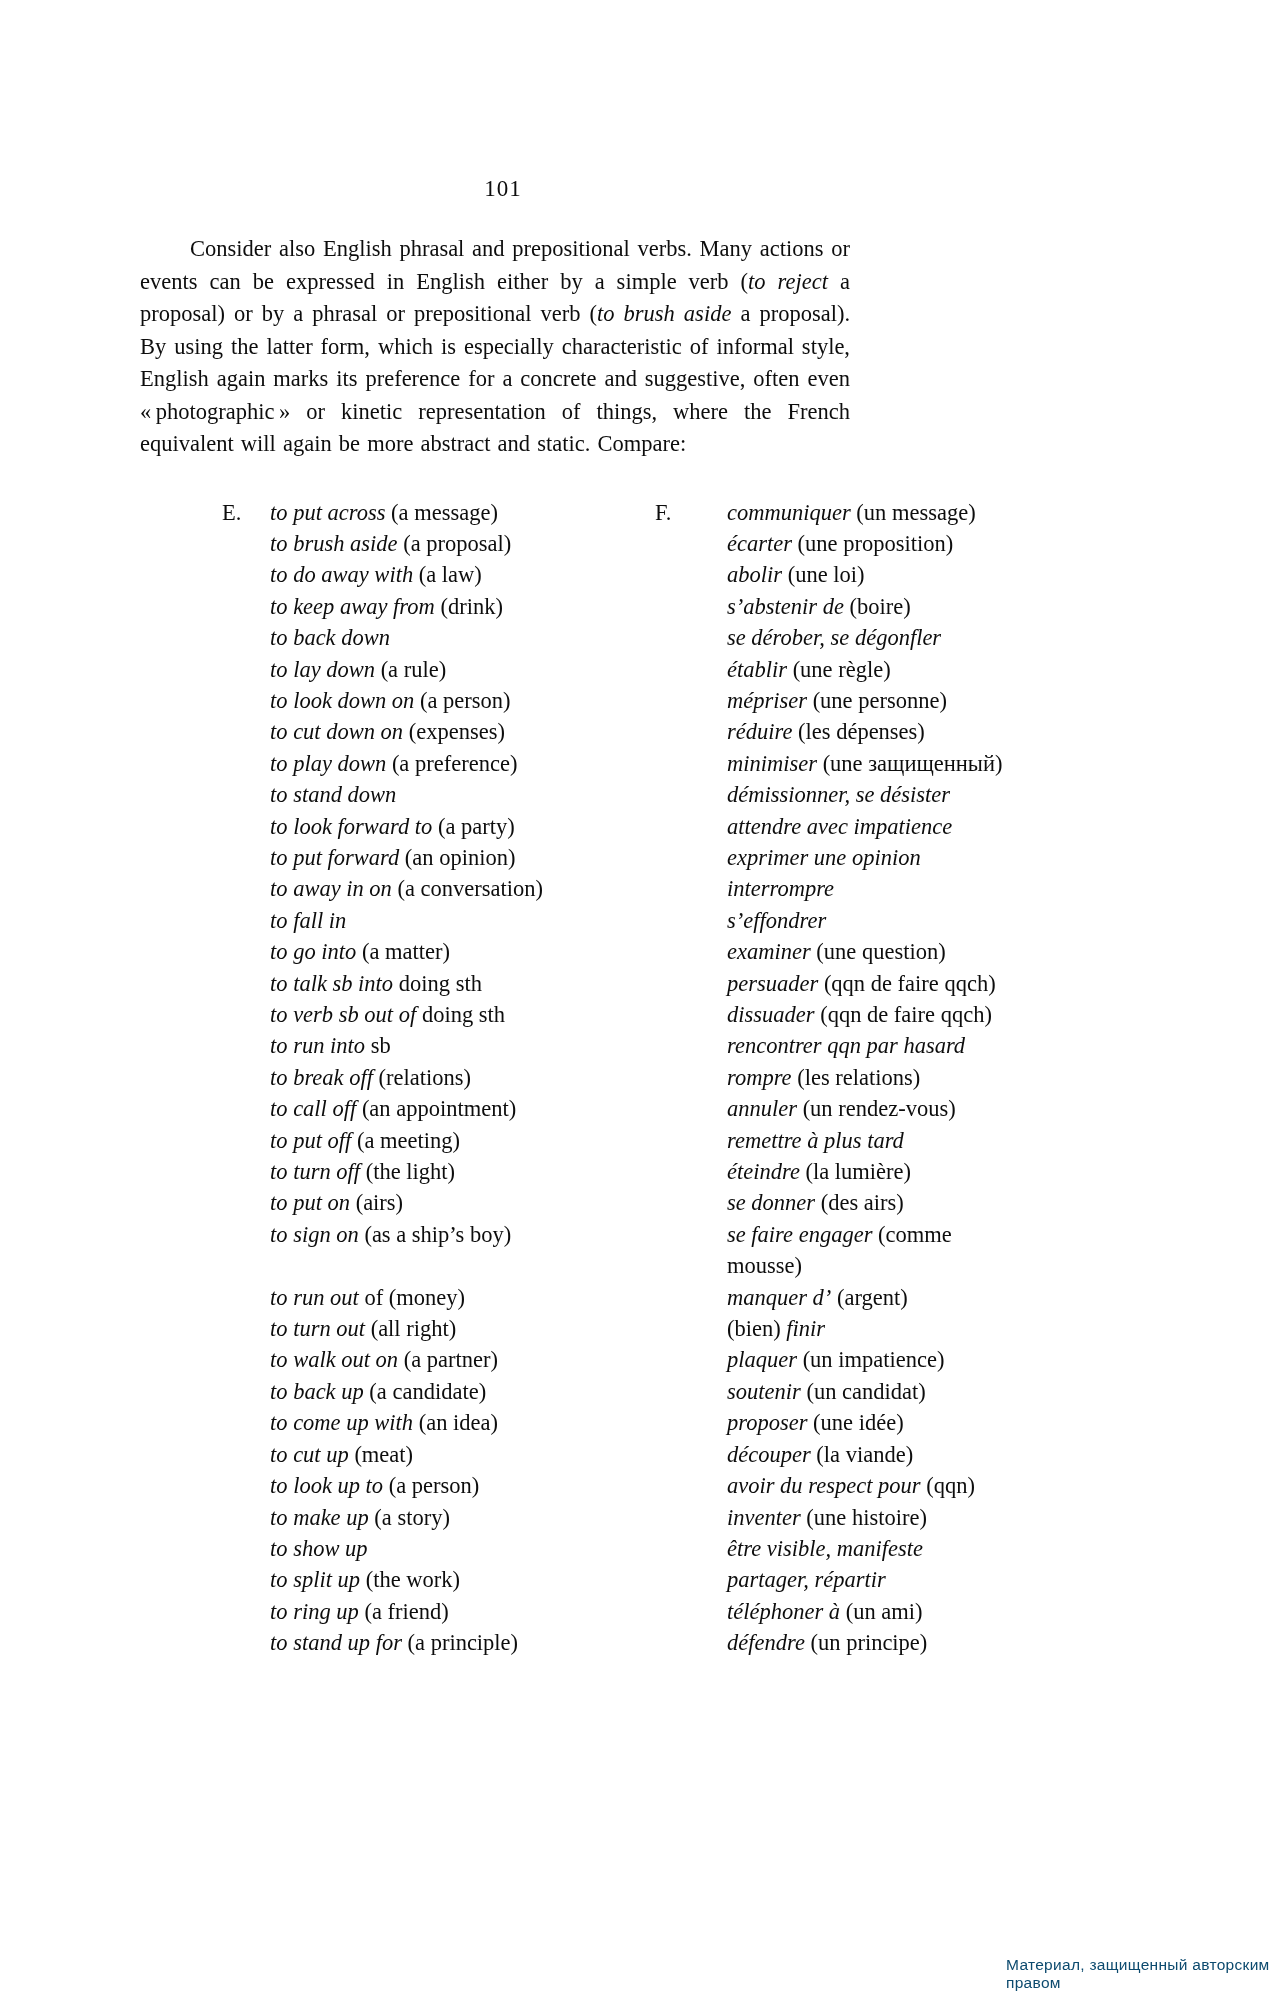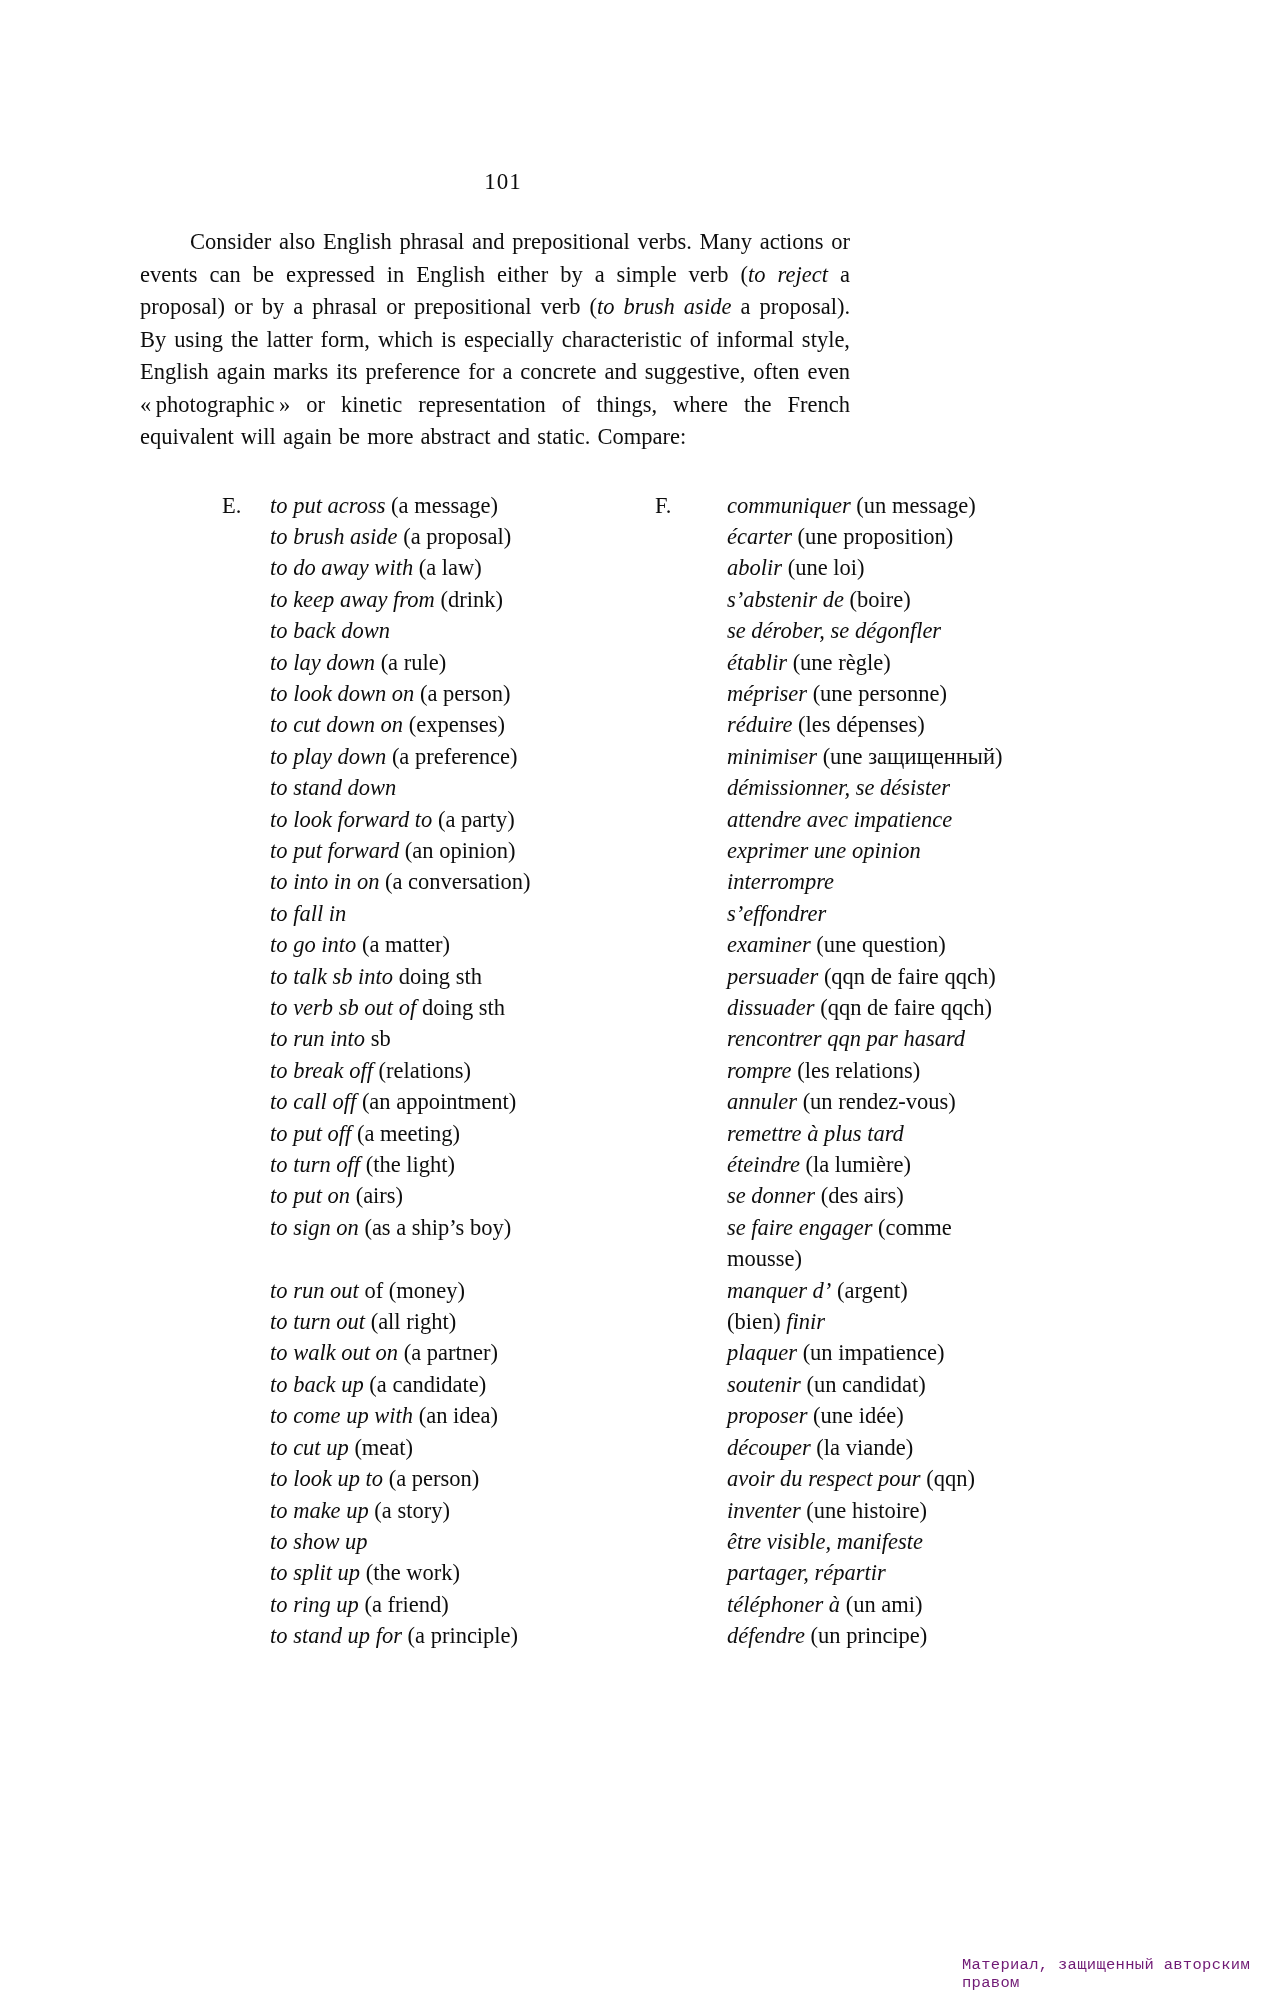--- a/index.html
+++ b/index.html
@@ -8,21 +8,21 @@
     height: 2000px;
     background: #ffffff;
     position: relative;
     font-family: "Liberation Serif", serif;
     color: #0d0d0d;
     overflow: hidden;
   }
   .content {
     position: absolute;
     left: 140px;
-    top: 9px;
+    top: 16px;
     width: 726px;
   }
   .page-number {
     margin-top: 160px;
     text-align: center;
     font-size: 23px;
     letter-spacing: 1px;
   }
   .intro {
     margin: 31px 16px 0 0;
@@ -39,25 +39,25 @@
     width: max-content;
     font-size: 22.5px;
     line-height: 31.4px;
   }
   .row { display: contents; }
   .cell { white-space: nowrap; }
   .cell em, .intro em { font-style: italic; }
   .watermark {
     position: absolute;
     top: 1956px;
-    left: 962px;
-    font-family: Liberation Mono, monospace;
+    left: 1006px;
+    font-family: Liberation Sans, sans-serif;
     font-size: 15.5px;
     letter-spacing: 0.3px;
-    color: #701a75;
+    color: #0c4a6e;
   }
 </style>
 </head>
 <body>
 
 <div class="content">
   <div class="page-number">101</div>
   <p class="intro"><span>Consider also English phrasal and prepositional verbs. Many actions or events can be expressed in English either by a simple verb (</span><em>to reject</em><span> a proposal) or by a phrasal or prepositional verb (</span><em>to brush aside</em><span> a proposal). By using the latter form, which is especially characteristic of informal style, English again marks its preference for a concrete and suggestive, often even « photographic » or kinetic representation of things, where the French equivalent will again be more abstract and static. Compare:</span></p>
   <div class="vocab">
       <div class="row"><div class="cell">E.</div><div class="cell"><em>to put across</em><span> (a message)</span></div><div class="cell">F.</div><div class="cell"><em>communiquer</em><span> (un message)</span></div></div>
@@ -65,21 +65,21 @@
       <div class="row"><div class="cell"></div><div class="cell"><em>to do away with</em><span> (a law)</span></div><div class="cell"></div><div class="cell"><em>abolir</em><span> (une loi)</span></div></div>
       <div class="row"><div class="cell"></div><div class="cell"><em>to keep away from</em><span> (drink)</span></div><div class="cell"></div><div class="cell"><em>s’abstenir de</em><span> (boire)</span></div></div>
       <div class="row"><div class="cell"></div><div class="cell"><em>to back down</em></div><div class="cell"></div><div class="cell"><em>se dérober, se dégonfler</em></div></div>
       <div class="row"><div class="cell"></div><div class="cell"><em>to lay down</em><span> (a rule)</span></div><div class="cell"></div><div class="cell"><em>établir</em><span> (une règle)</span></div></div>
       <div class="row"><div class="cell"></div><div class="cell"><em>to look down on</em><span> (a person)</span></div><div class="cell"></div><div class="cell"><em>mépriser</em><span> (une personne)</span></div></div>
       <div class="row"><div class="cell"></div><div class="cell"><em>to cut down on</em><span> (expenses)</span></div><div class="cell"></div><div class="cell"><em>réduire</em><span> (les dépenses)</span></div></div>
       <div class="row"><div class="cell"></div><div class="cell"><em>to play down</em><span> (a preference)</span></div><div class="cell"></div><div class="cell"><em>minimiser</em><span> (une защищенный)</span></div></div>
       <div class="row"><div class="cell"></div><div class="cell"><em>to stand down</em></div><div class="cell"></div><div class="cell"><em>démissionner, se désister</em></div></div>
       <div class="row"><div class="cell"></div><div class="cell"><em>to look forward to</em><span> (a party)</span></div><div class="cell"></div><div class="cell"><em>attendre avec impatience</em></div></div>
       <div class="row"><div class="cell"></div><div class="cell"><em>to put forward</em><span> (an opinion)</span></div><div class="cell"></div><div class="cell"><em>exprimer une opinion</em></div></div>
-      <div class="row"><div class="cell"></div><div class="cell"><em>to into in on</em><span> (a conversation)</span></div><div class="cell"></div><div class="cell"><em>interrompre</em></div></div>
+      <div class="row"><div class="cell"></div><div class="cell"><em>to away in on</em><span> (a conversation)</span></div><div class="cell"></div><div class="cell"><em>interrompre</em></div></div>
       <div class="row"><div class="cell"></div><div class="cell"><em>to fall in</em></div><div class="cell"></div><div class="cell"><em>s’effondrer</em></div></div>
       <div class="row"><div class="cell"></div><div class="cell"><em>to go into</em><span> (a matter)</span></div><div class="cell"></div><div class="cell"><em>examiner</em><span> (une question)</span></div></div>
       <div class="row"><div class="cell"></div><div class="cell"><em>to talk sb into</em><span> doing sth</span></div><div class="cell"></div><div class="cell"><em>persuader</em><span> (qqn de faire qqch)</span></div></div>
       <div class="row"><div class="cell"></div><div class="cell"><em>to verb sb out of</em><span> doing sth</span></div><div class="cell"></div><div class="cell"><em>dissuader</em><span> (qqn de faire qqch)</span></div></div>
       <div class="row"><div class="cell"></div><div class="cell"><em>to run into</em><span> sb</span></div><div class="cell"></div><div class="cell"><em>rencontrer qqn par hasard</em></div></div>
       <div class="row"><div class="cell"></div><div class="cell"><em>to break off</em><span> (relations)</span></div><div class="cell"></div><div class="cell"><em>rompre</em><span> (les relations)</span></div></div>
       <div class="row"><div class="cell"></div><div class="cell"><em>to call off</em><span> (an appointment)</span></div><div class="cell"></div><div class="cell"><em>annuler</em><span> (un rendez-vous)</span></div></div>
       <div class="row"><div class="cell"></div><div class="cell"><em>to put off</em><span> (a meeting)</span></div><div class="cell"></div><div class="cell"><em>remettre à plus tard</em></div></div>
       <div class="row"><div class="cell"></div><div class="cell"><em>to turn off</em><span> (the light)</span></div><div class="cell"></div><div class="cell"><em>éteindre</em><span> (la lumière)</span></div></div>
       <div class="row"><div class="cell"></div><div class="cell"><em>to put on</em><span> (airs)</span></div><div class="cell"></div><div class="cell"><em>se donner</em><span> (des airs)</span></div></div>

